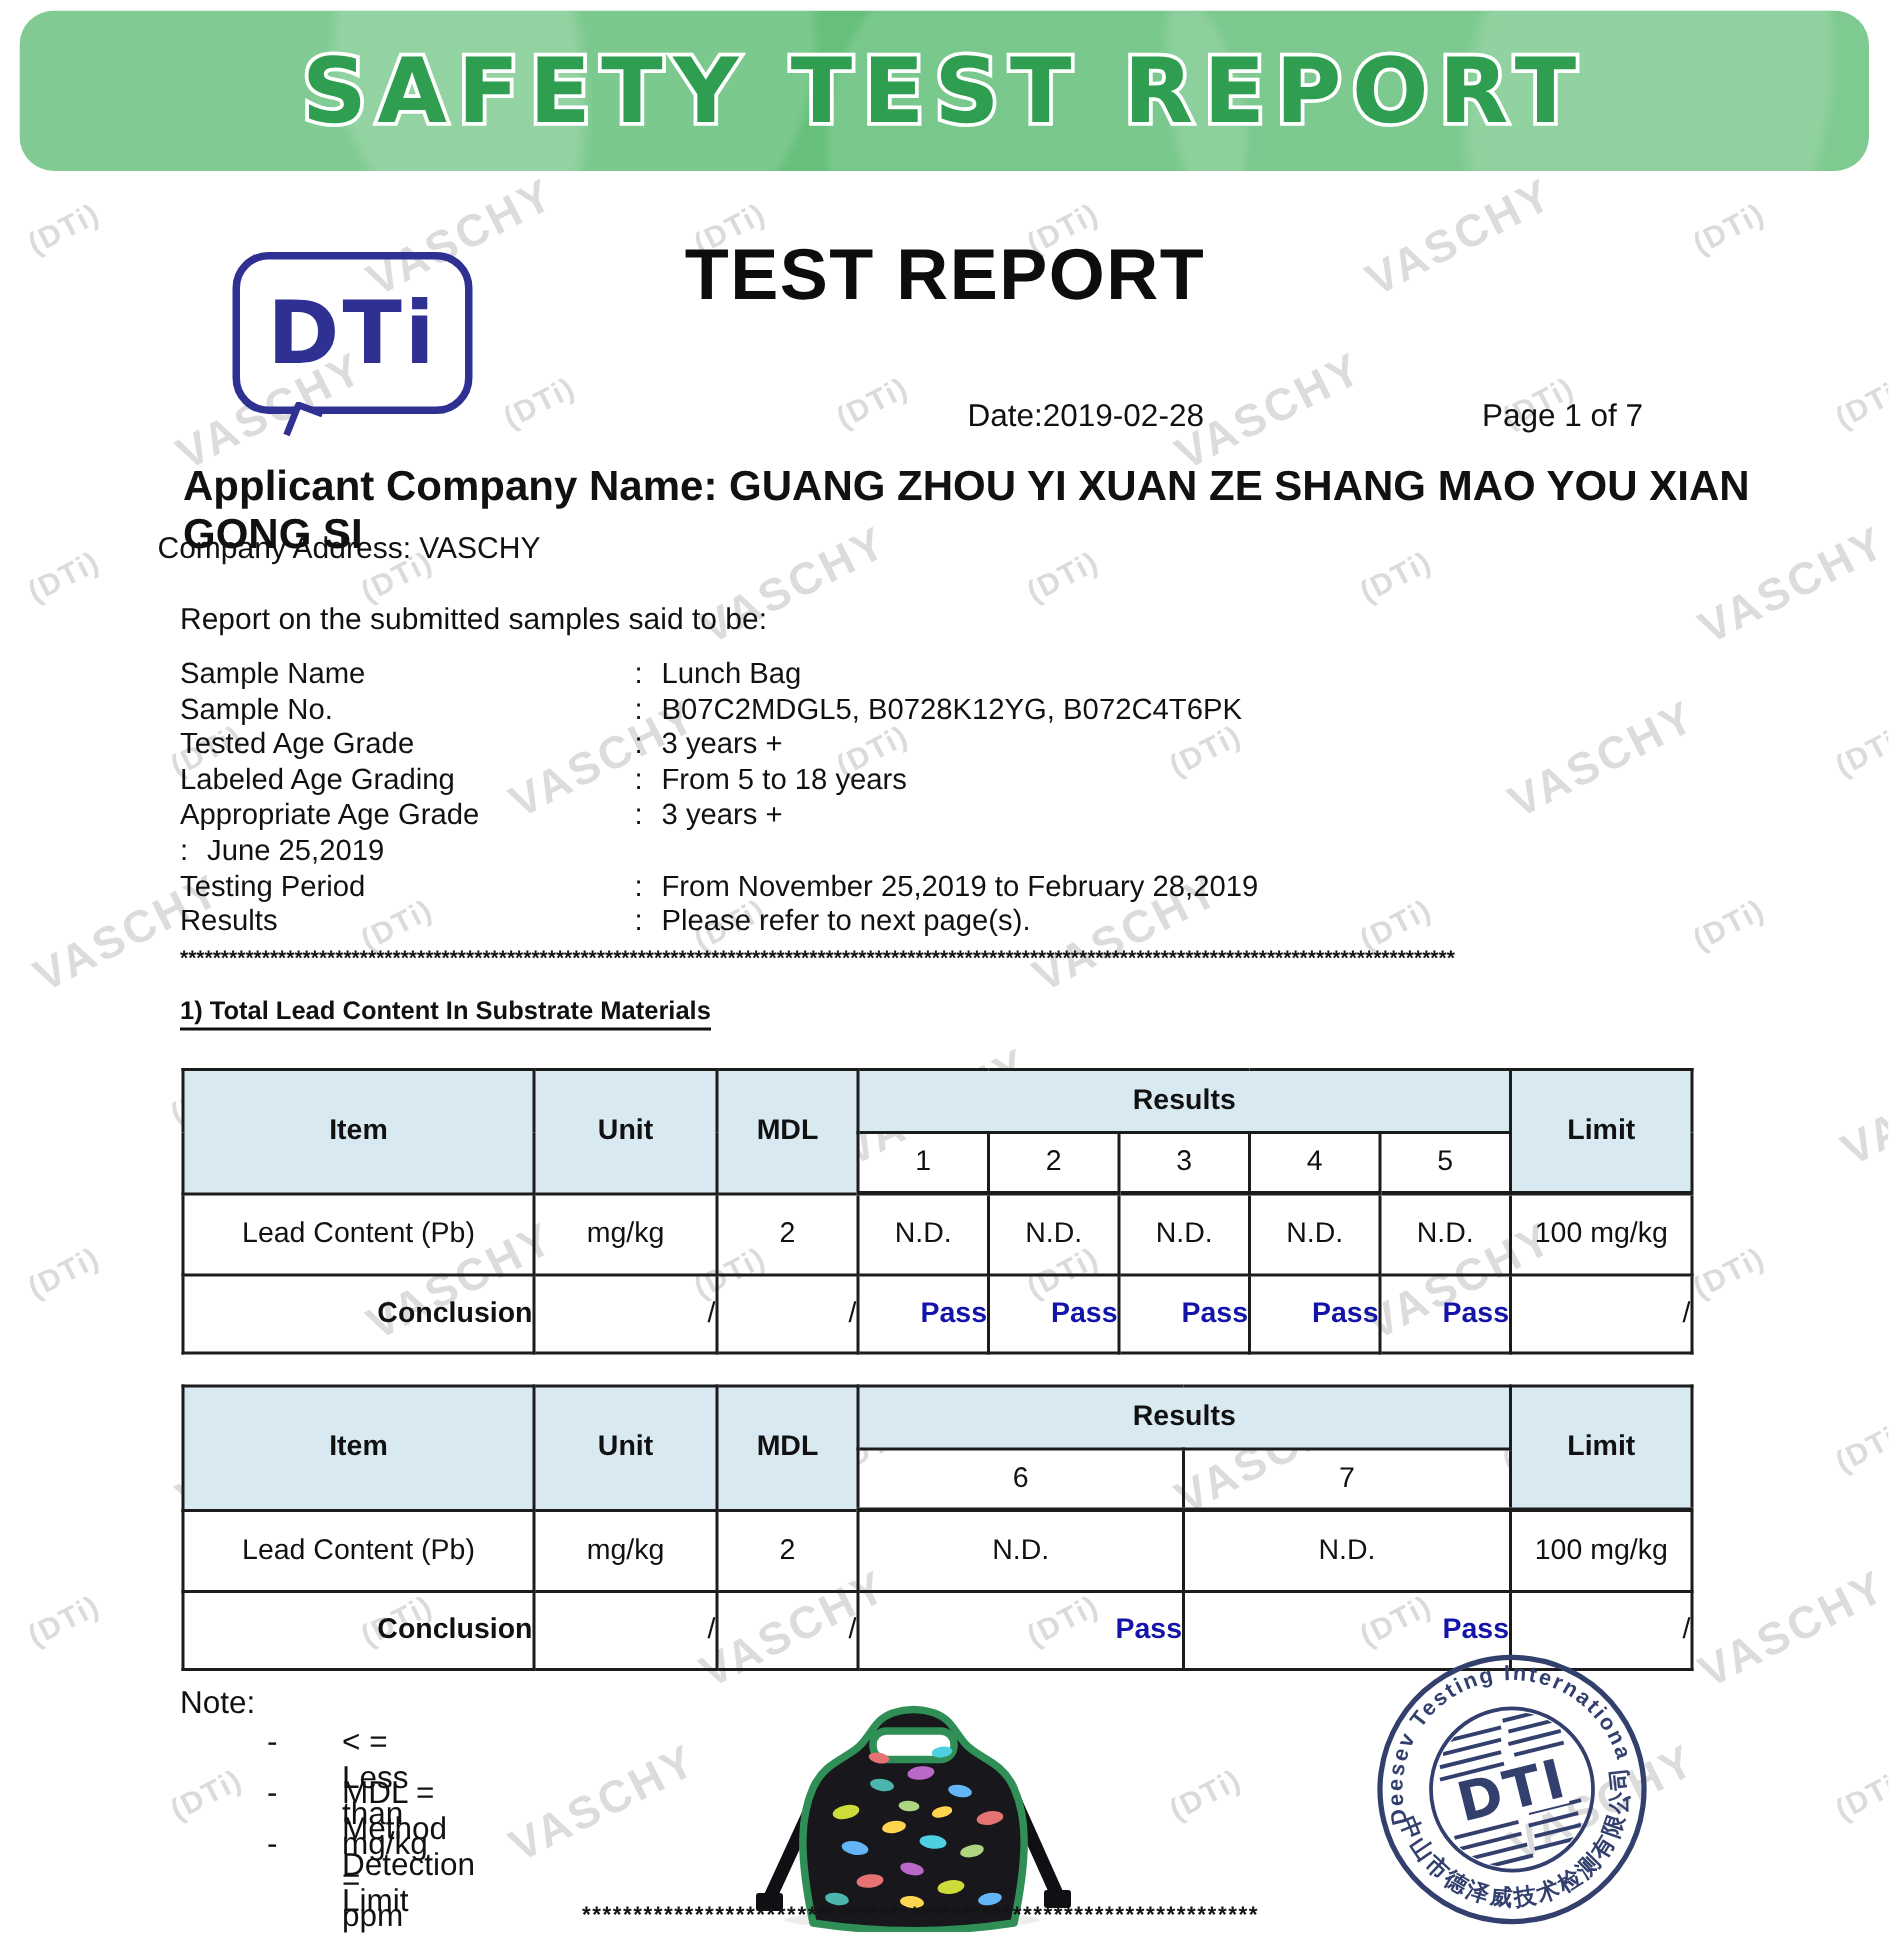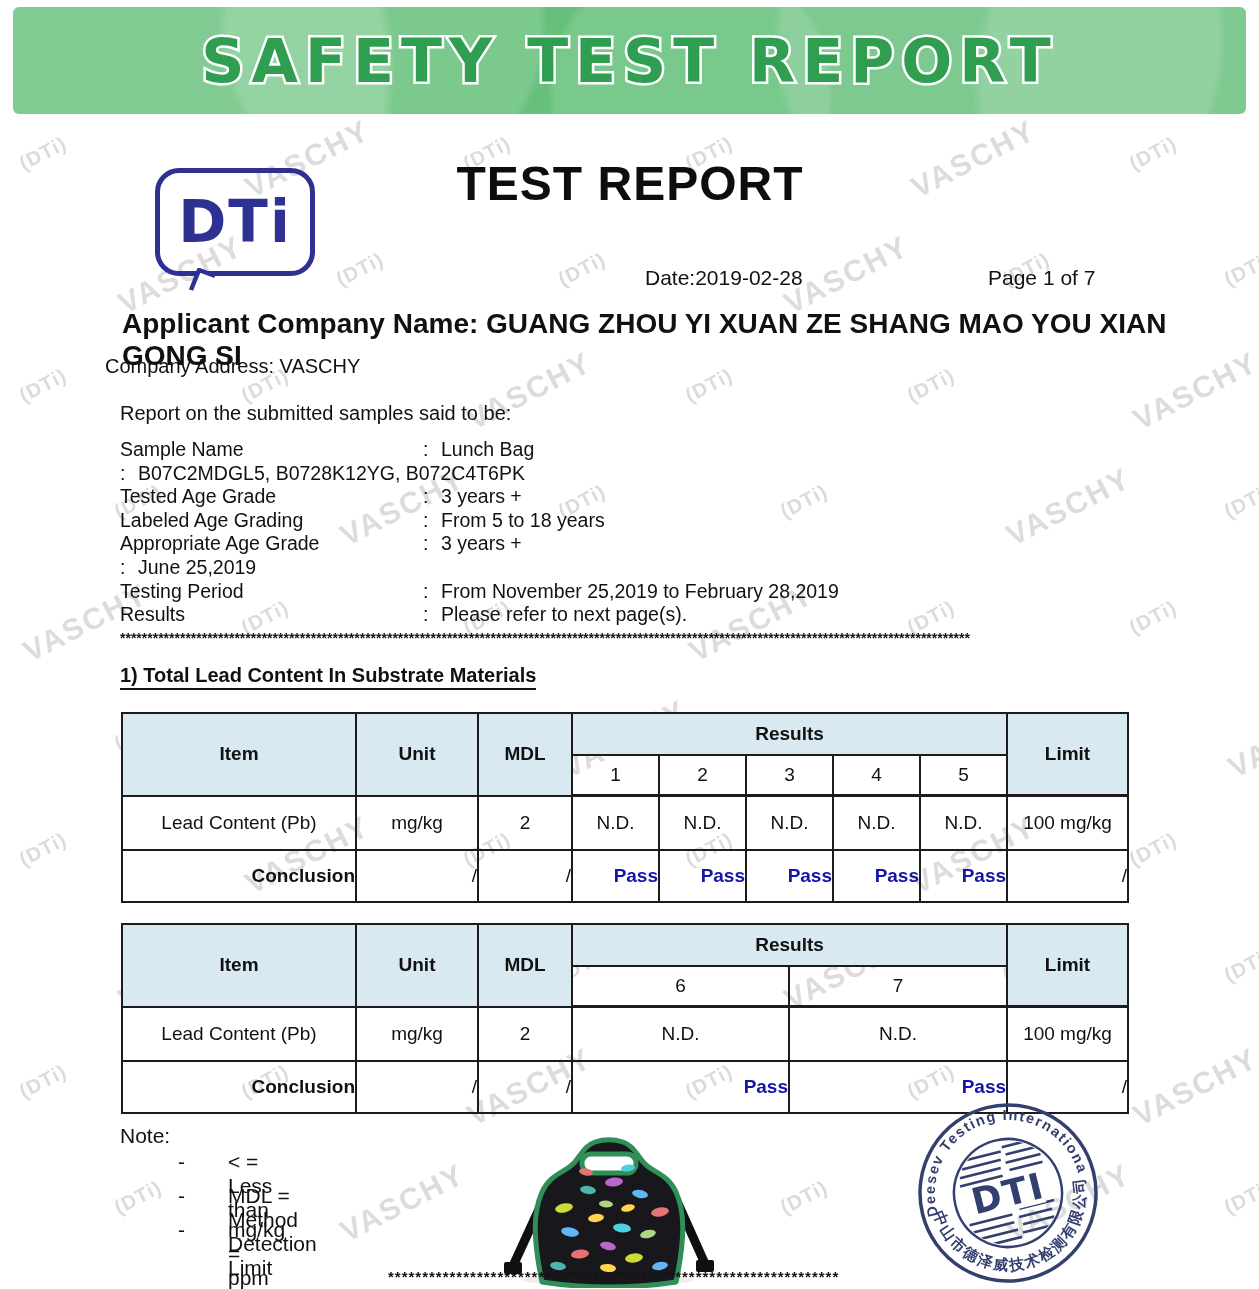--- a/index.html
+++ b/index.html
@@ -7,21 +7,21 @@
         font-family:"Liberation Sans",sans-serif;color:#111;}
   
   #wm{position:absolute;inset:0;z-index:1;pointer-events:none;}
   .wm{position:absolute;transform:rotate(-27deg);white-space:nowrap;font-weight:bold;}
   .wm.primary{font-size:30px;color:#9a9a9a;opacity:.34;letter-spacing:2px;}
   .wm.secondary{font-size:20px;color:#a8a8a8;opacity:.40;letter-spacing:1px;}
   
   #content{position:absolute;inset:0;z-index:2;}
   .abs{position:absolute;}
   
-  #banner{left:13px;top:7px;width:1233px;height:107px;border-radius:6px;
+  #banner{left:13px;top:7px;width:1233px;height:107px;border-radius:23px;
     background:
       radial-gradient(circle at 8% 60%, rgba(255,255,255,.18) 0 24%, transparent 25%),
       radial-gradient(circle at 30% 20%, rgba(255,255,255,.14) 0 18%, transparent 19%),
       radial-gradient(circle at 55% 80%, rgba(255,255,255,.12) 0 20%, transparent 21%),
       radial-gradient(circle at 80% 30%, rgba(255,255,255,.15) 0 22%, transparent 23%),
       radial-gradient(circle at 96% 70%, rgba(255,255,255,.16) 0 18%, transparent 19%),
       #66c07c;
     display:flex;align-items:center;justify-content:center;}
   #banner .banner-title{font-family:"DejaVu Sans",sans-serif;font-weight:800;font-size:60px;
     letter-spacing:7px;color:#2f9e50;-webkit-text-stroke:5px #ffffff;paint-order:stroke fill;
@@ -46,21 +46,21 @@
   
   #info{left:120px;top:438px;width:900px;font-size:19.5px;line-height:23.6px;}
   .info-row{display:flex;}
   .info-row .lbl{width:303px;flex:none;}
   .info-row .col{width:18px;flex:none;}
   .info-row .val{flex:1;}
   
   .stars{font-weight:bold;white-space:nowrap;overflow:hidden;color:#151515;}
   #divider-top{left:120px;top:630px;width:1017px;height:22px;font-size:14px;}
   #divider-bottom{left:388px;top:1268px;width:456px;height:20px;font-size:15px;letter-spacing:1px;}
-  #section1-heading{left:120px;top:664px;font-size:20px;font-weight:bold;
+  #section1-heading{left:120px;top:664px;font-size:17px;font-weight:bold;
     border-bottom:2px solid #111;padding-bottom:1px;}
   
   table.rpt{position:absolute;left:121px;border-collapse:collapse;table-layout:fixed;width:1006px;
     font-size:19px;text-align:center;}
   table.rpt td,table.rpt th{border:2px solid #1c1c1c;padding:0;font-weight:normal;}
   table.rpt .hd{background:#d9e9f2;font-weight:bold;}
   table.rpt .numrow td{height:38px;border-bottom:3px solid #1c1c1c;}
   table.rpt .hd-span{border-bottom:3px solid #1c1c1c;}
   table.rpt .datarow td{height:52px;}
   table.rpt .concrow td{height:50px;text-align:right;}
@@ -175,20 +175,21 @@
 
     <div id="intro" class="abs">Report on the submitted samples said to be:</div>
 
     <div id="info" class="abs">
       <div class="info-row">
         <span class="lbl">Sample Name</span>
         <span class="col">:</span>
         <span class="val">Lunch Bag</span>
       </div>
       <div class="info-row">
+        <span class="lbl">Sample No.</span>
         <span class="col">:</span>
         <span class="val">B07C2MDGL5, B0728K12YG, B072C4T6PK</span>
       </div>
       <div class="info-row">
         <span class="lbl">Tested Age Grade</span>
         <span class="col">:</span>
         <span class="val">3 years +</span>
       </div>
       <div class="info-row">
         <span class="lbl">Labeled Age Grading</span>

